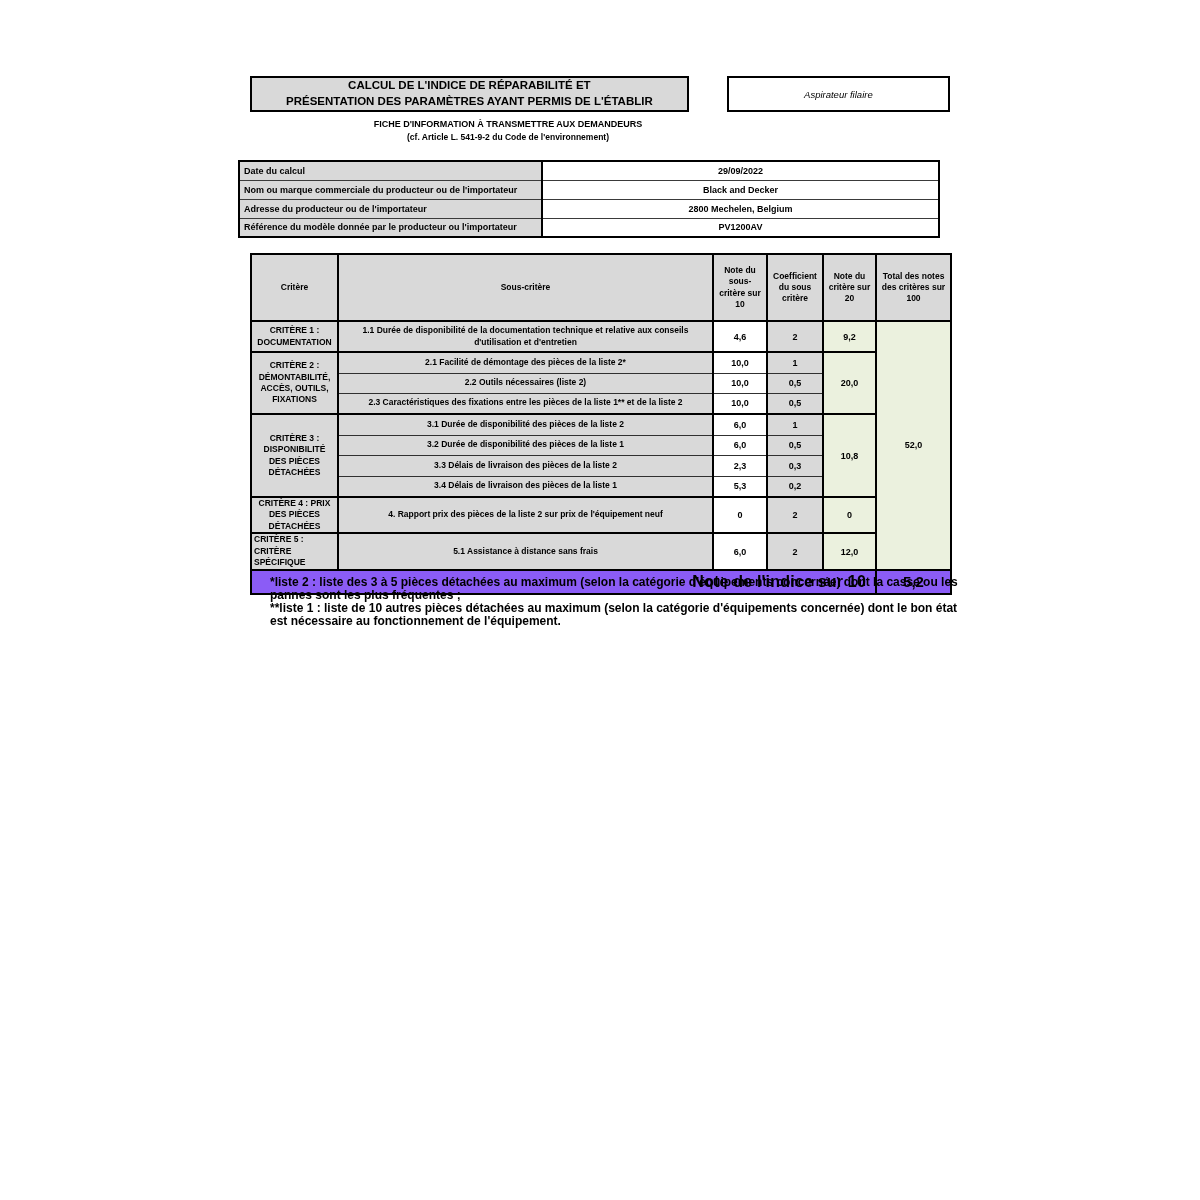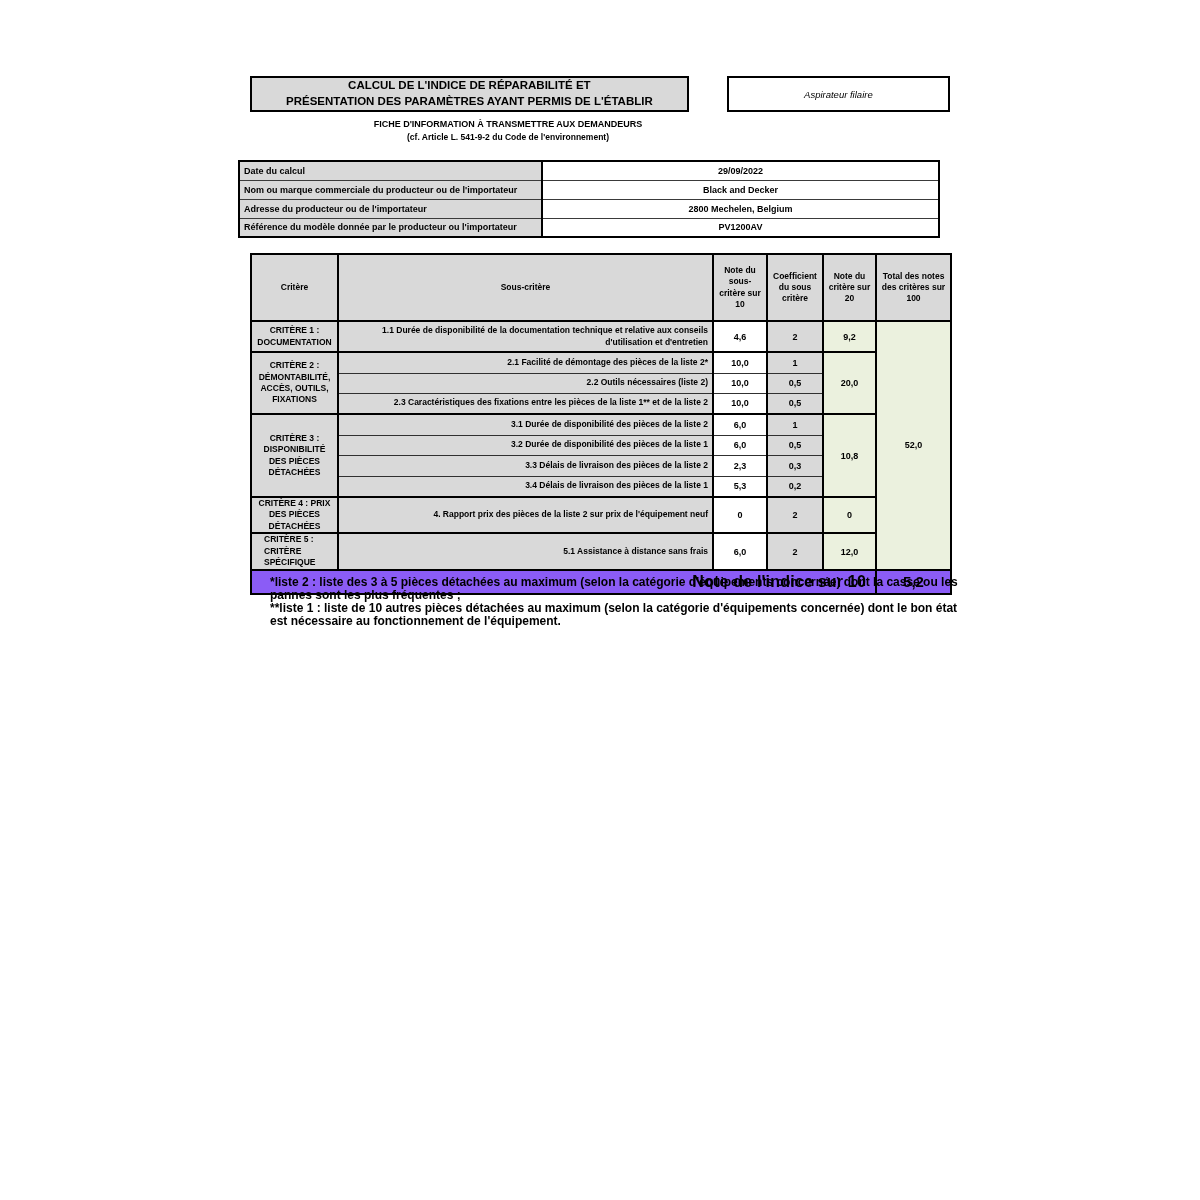--- a/index.html
+++ b/index.html
@@ -106,25 +106,25 @@
   }
   tr.group-start > td { border-top: 2px solid #000; }
 
   td.critere {
     background: #d9d9d9;
     font-size: 8.5px;
     text-align: center;
     line-height: 1.35;
     padding: 0 2px;
   }
-  td.critere.align-left { text-align: left; padding-left: 12px; }
+  td.critere.align-left { text-align: left; padding-left: 2px; }
   td.sub {
     background: #d9d9d9;
     font-size: 8.5px;
-    text-align: right;
+    text-align: center;
     padding: 1px 4px;
     line-height: 1.4;
   }
   td.note10 { background: #ffffff; text-align: center; font-size: 9px; }
   td.coef   { background: #d9d9d9; text-align: center; font-size: 9px; }
   td.note20 { background: #ebf1de; text-align: center; font-size: 9px; }
   td.total  { background: #ebf1de; text-align: center; font-size: 9px; }
 
   tr.h31 { height: 31px; }
   tr.h21 { height: 21px; }

